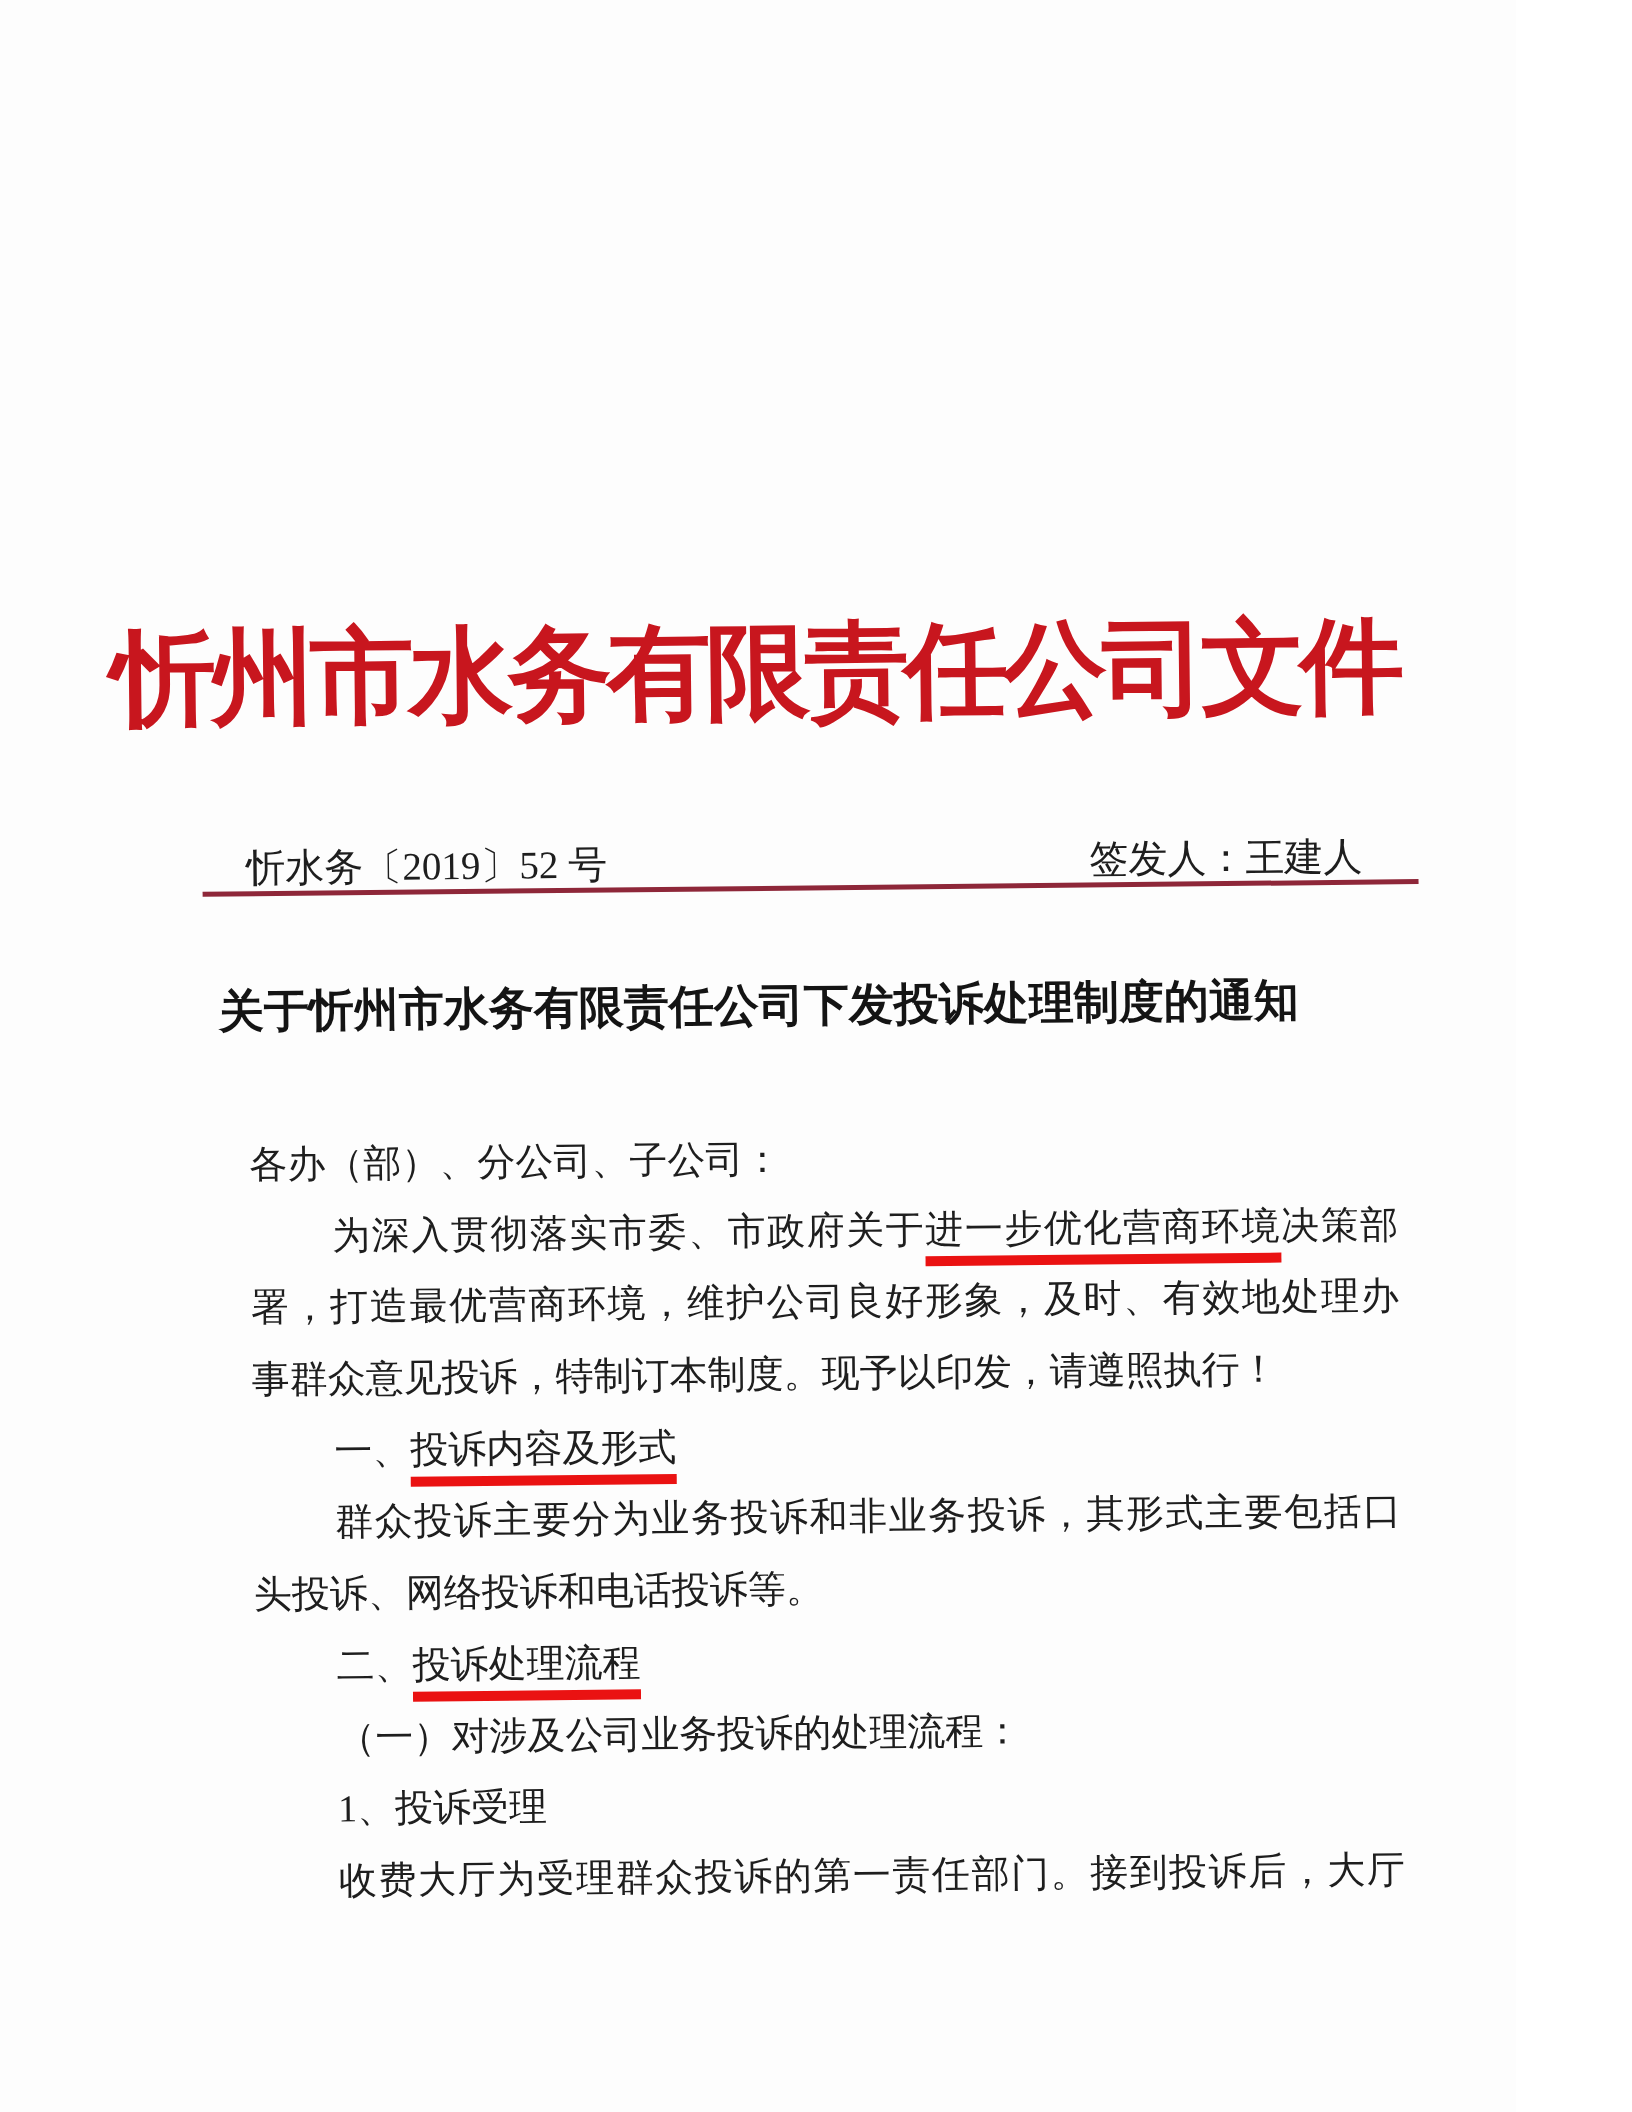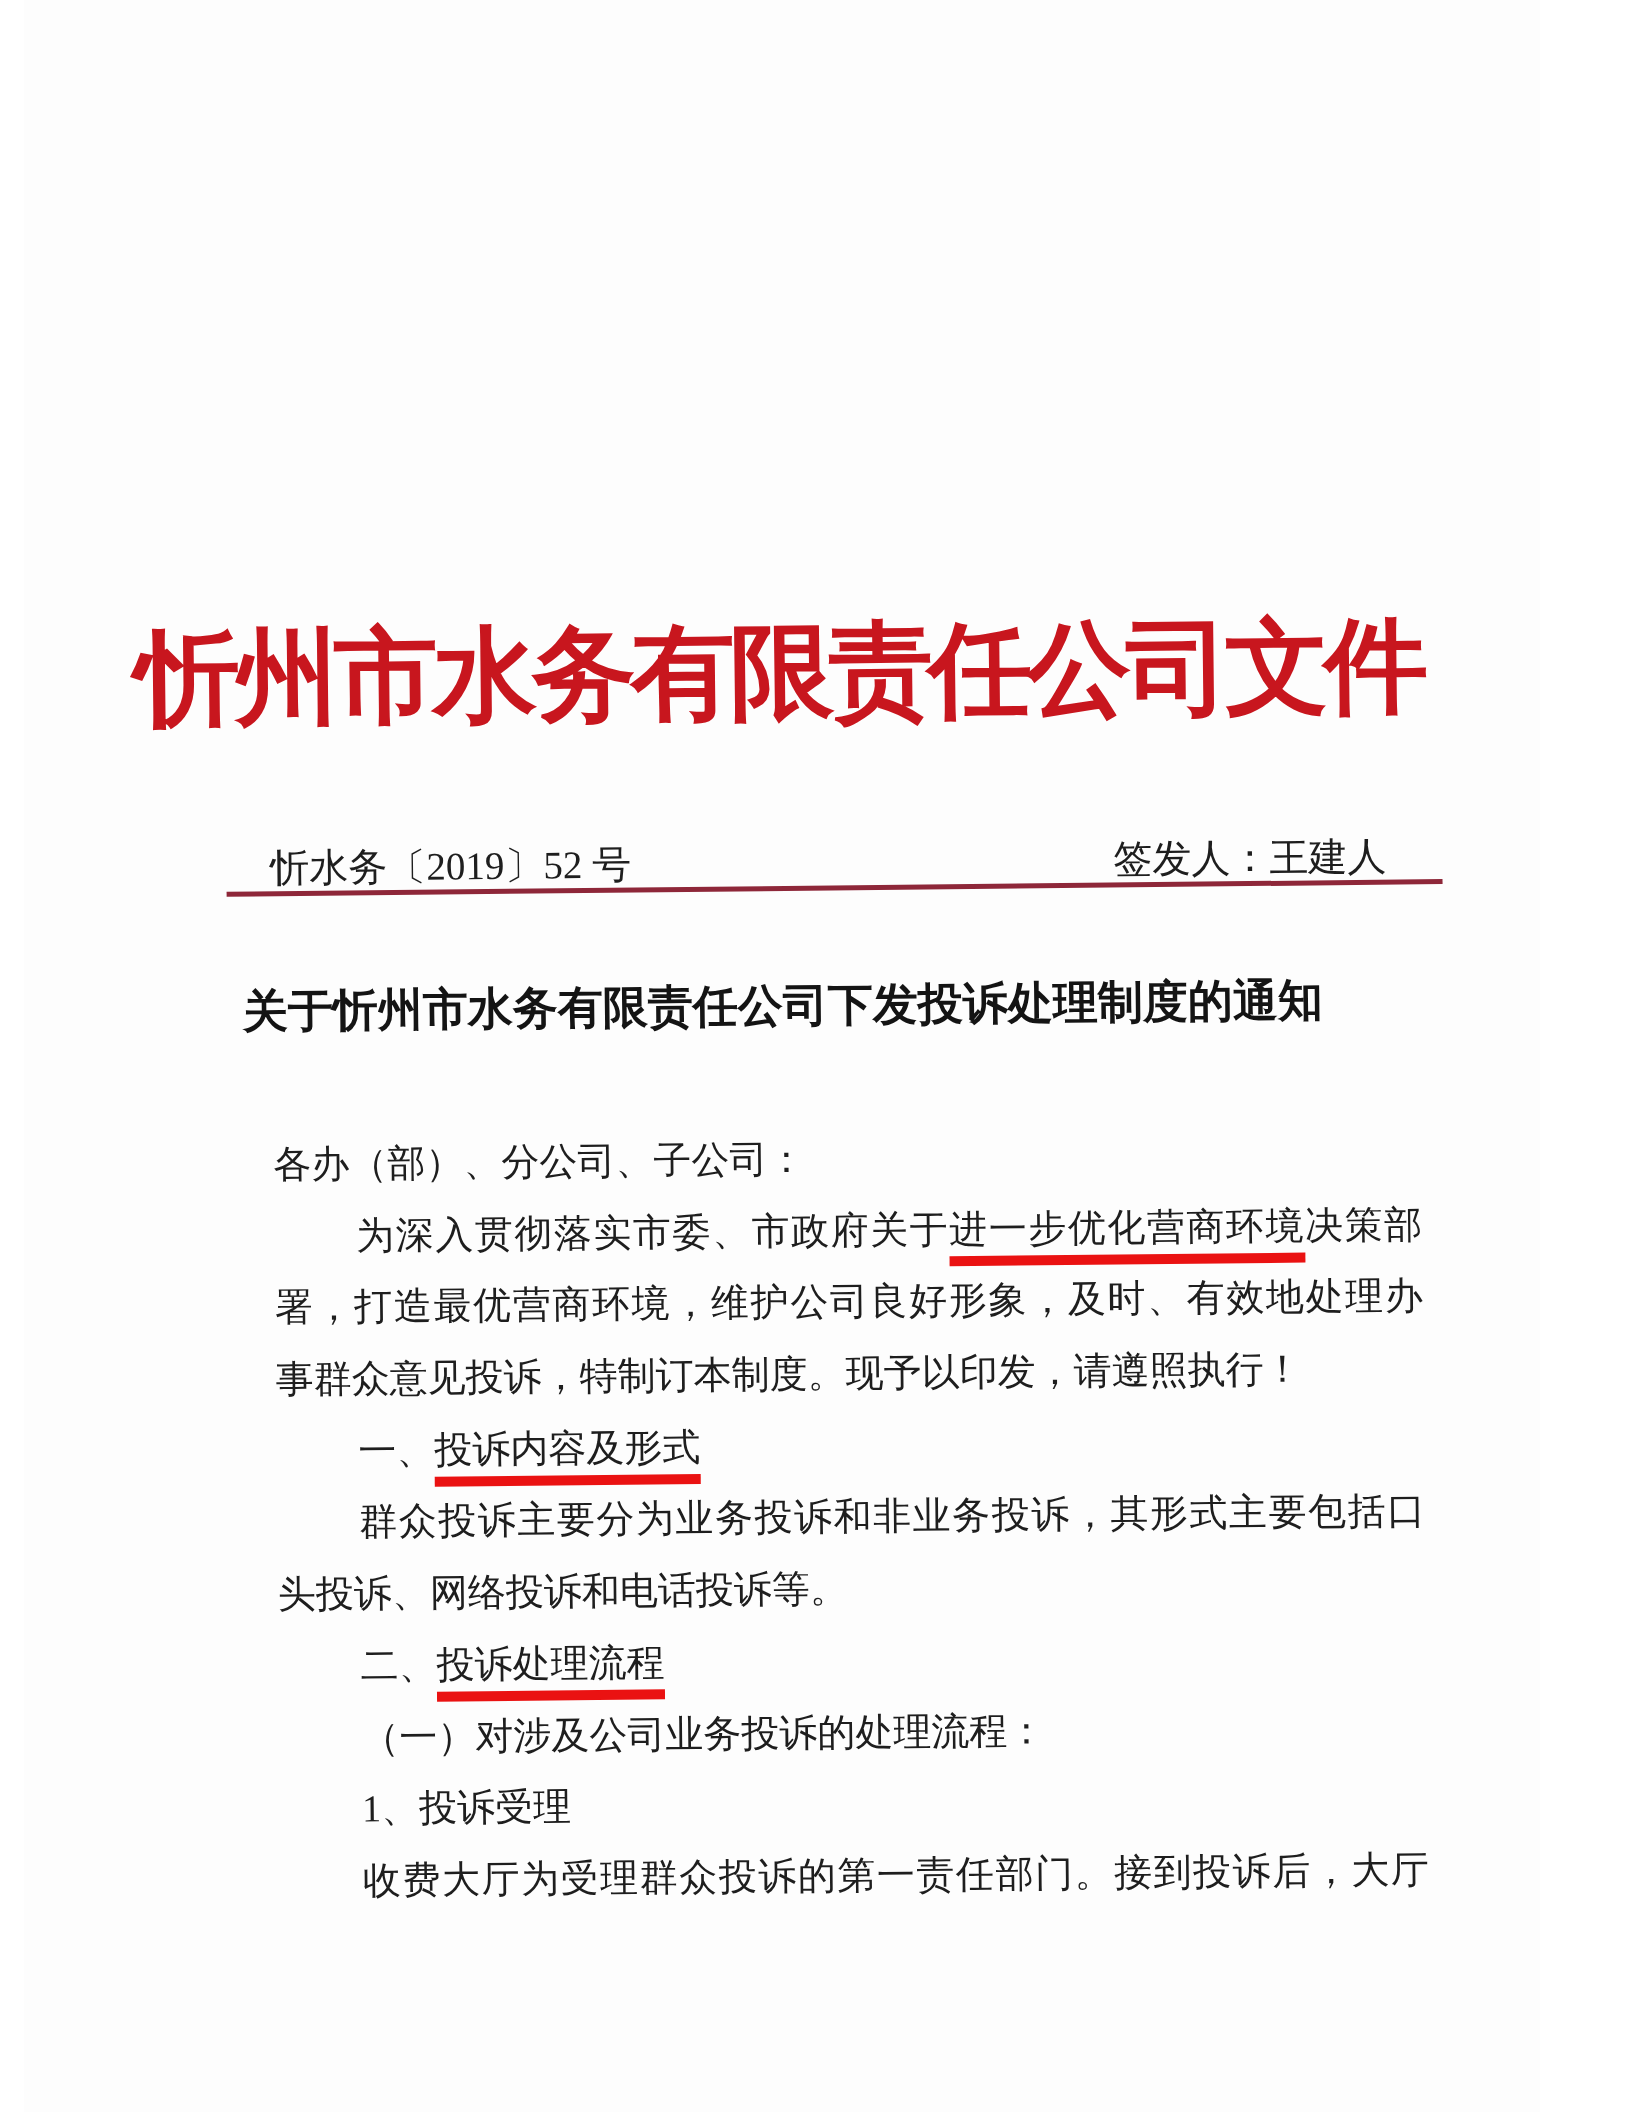--- a/index.html
+++ b/index.html
@@ -4,21 +4,21 @@
 <style>
   html,body{margin:0;padding:0;}
   body{
     width:1632px;height:2112px;
     background:#ffffff;
     font-family:"Liberation Serif","DejaVu Serif",serif;
     color:#1e1e1e;
     overflow:hidden;
   }
   .page{
-    position:relative;width:1516px;height:2112px;background:#fdfdfd;margin-left:24px;
+    position:relative;width:1516px;height:2112px;background:#fdfdfd;
   }
   .tilt{
     position:absolute;inset:0;
     transform:rotate(-0.6deg);
     transform-origin:50% 44%;
   }
   .header-title{
     position:absolute;top:604px;left:0;width:100%;
     text-align:center;white-space:nowrap;
     font-size:104px;font-weight:bold;letter-spacing:-5px;

